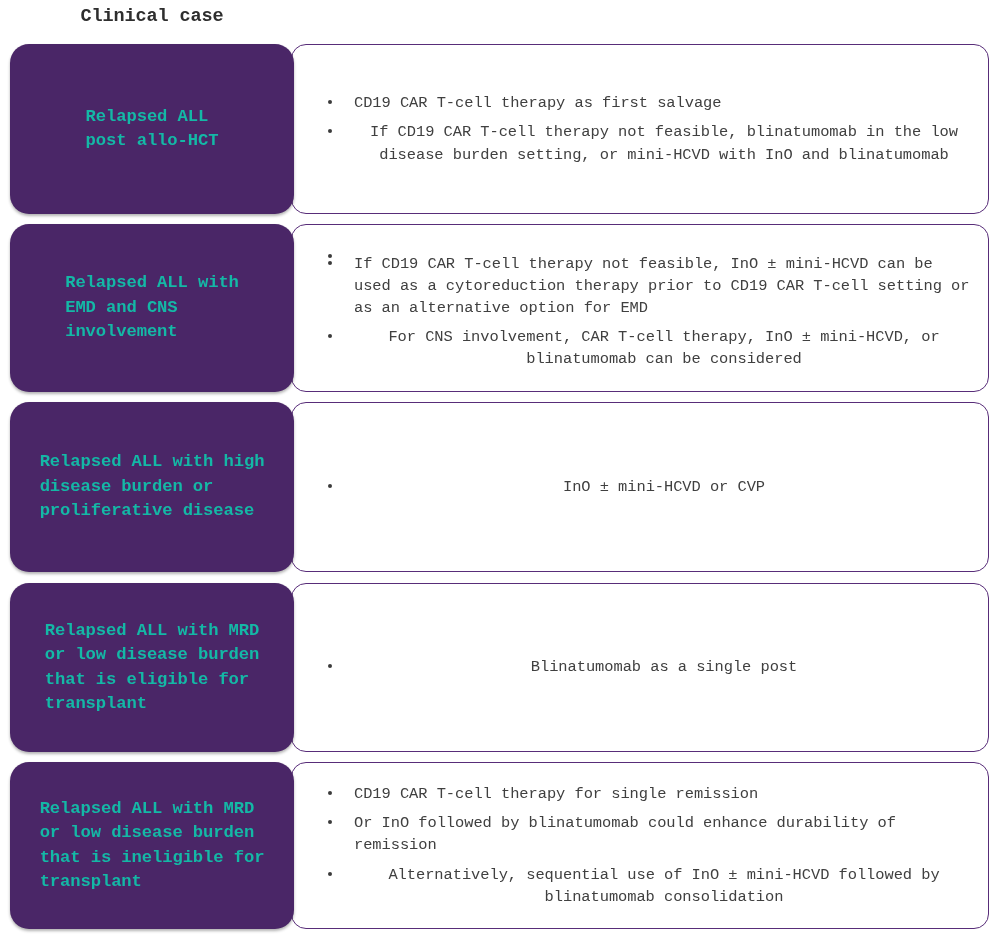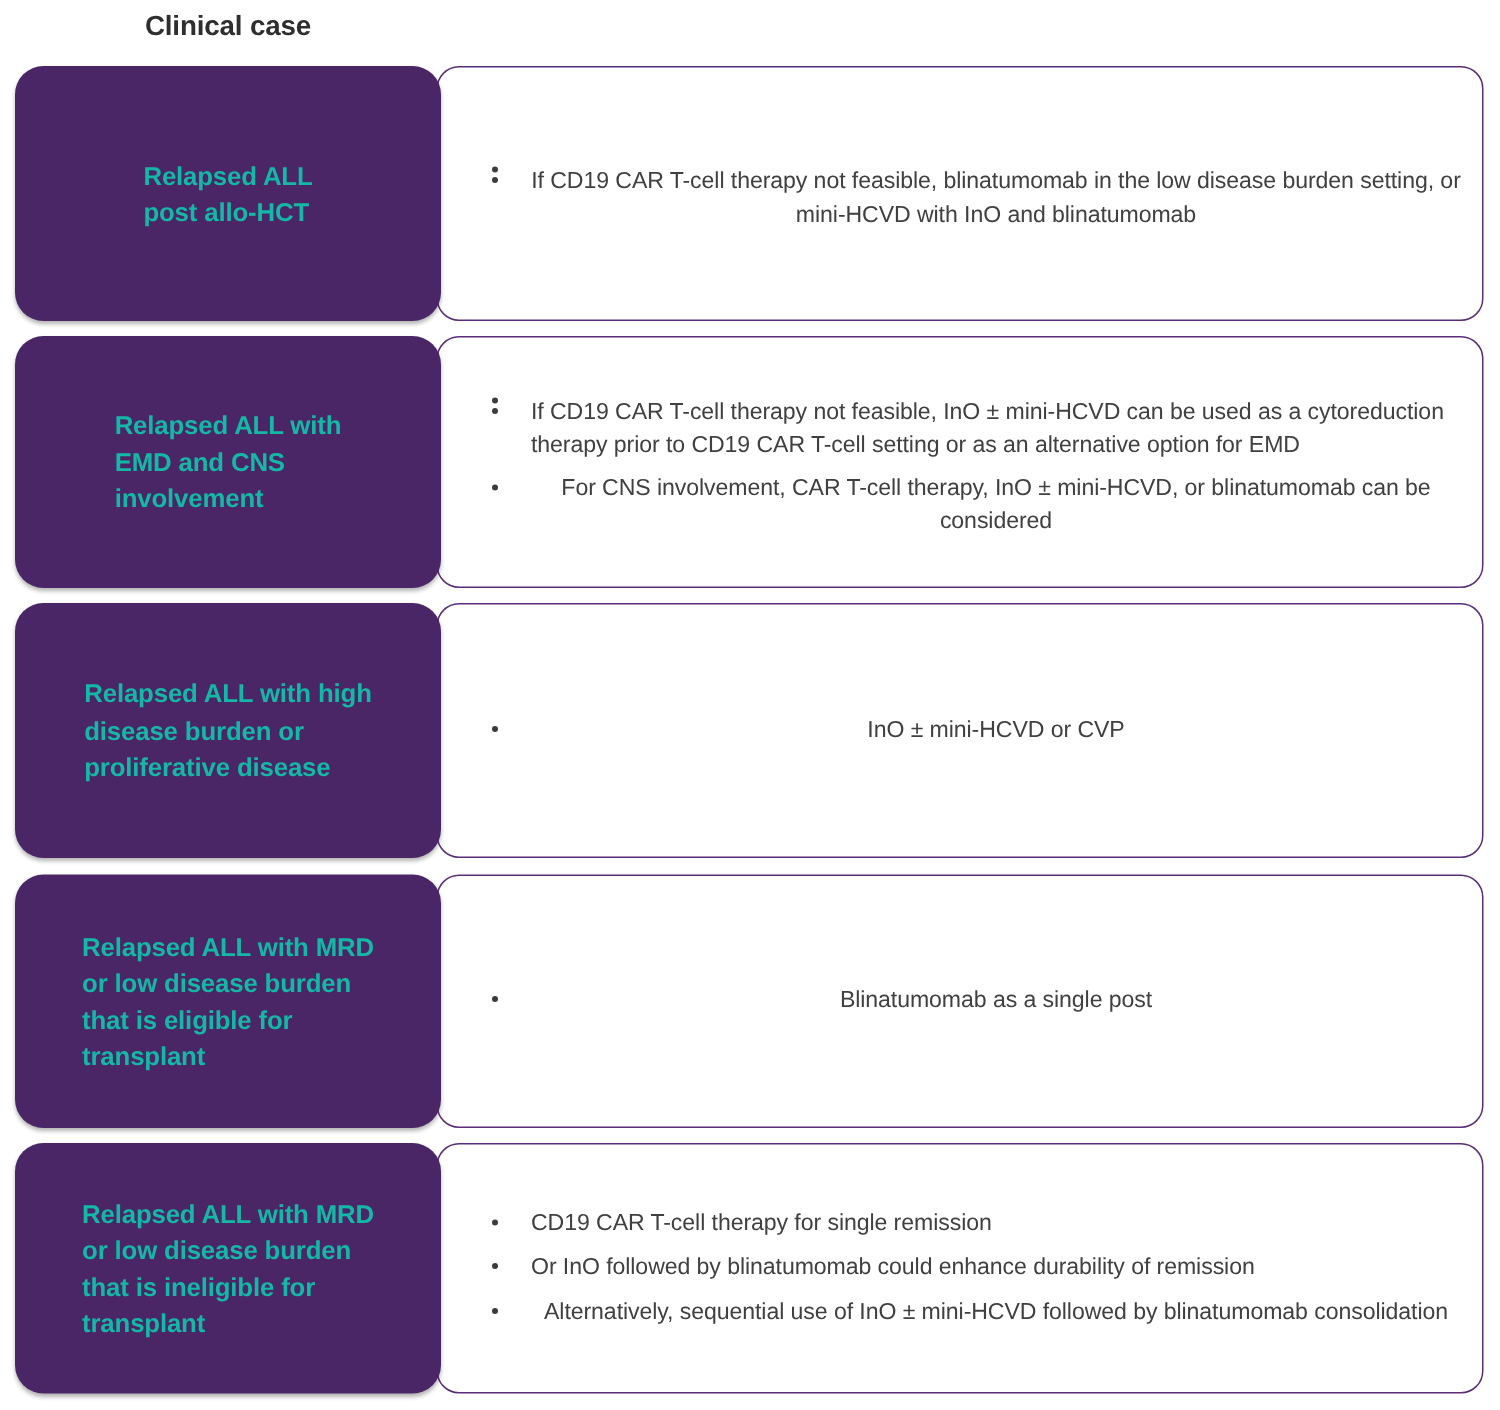--- a/index.html
+++ b/index.html
@@ -13,20 +13,21 @@
     font-family: "Liberation Sans", sans-serif;
     -webkit-font-smoothing: antialiased;
     overflow: hidden;
   }
 
   .table-wrap {
     position: relative;
     width: 1000px;
     height: 940px;
     box-sizing: border-box;
+    font-family: Liberation Mono, monospace;
   }
 
   
   .header-row {
     position: absolute;
     left: 0;
     top: 0;
     width: 1000px;
     height: 42px;
   }
@@ -130,21 +131,21 @@
 <div class="table-wrap">
 
   <div class="header-row">
     <div class="col-header clinical">Clinical case</div>
   </div>
 
   <div id="rows-container">
       <div class="row" style="top: 44px; height: 170px;">
         <div class="treat-cell">
           <ul class="bullets">
-            <li class="bullet"><span class="dot"></span></li>
+            <li class="bullet"><span class="dot"></span><span>CD19 CAR T-cell therapy as first salvage</span></li>
             <li class="bullet"><span class="dot"></span><span>If CD19 CAR T-cell therapy not feasible, blinatumomab in the low disease burden setting, or mini-HCVD with InO and blinatumomab</span></li>
           </ul>
         </div>
         <div class="case-cell">
           <div class="case-label">Relapsed ALL<br>post allo-HCT</div>
         </div>
       </div>
       <div class="row" style="top: 224px; height: 168px;">
         <div class="treat-cell">
           <ul class="bullets">

